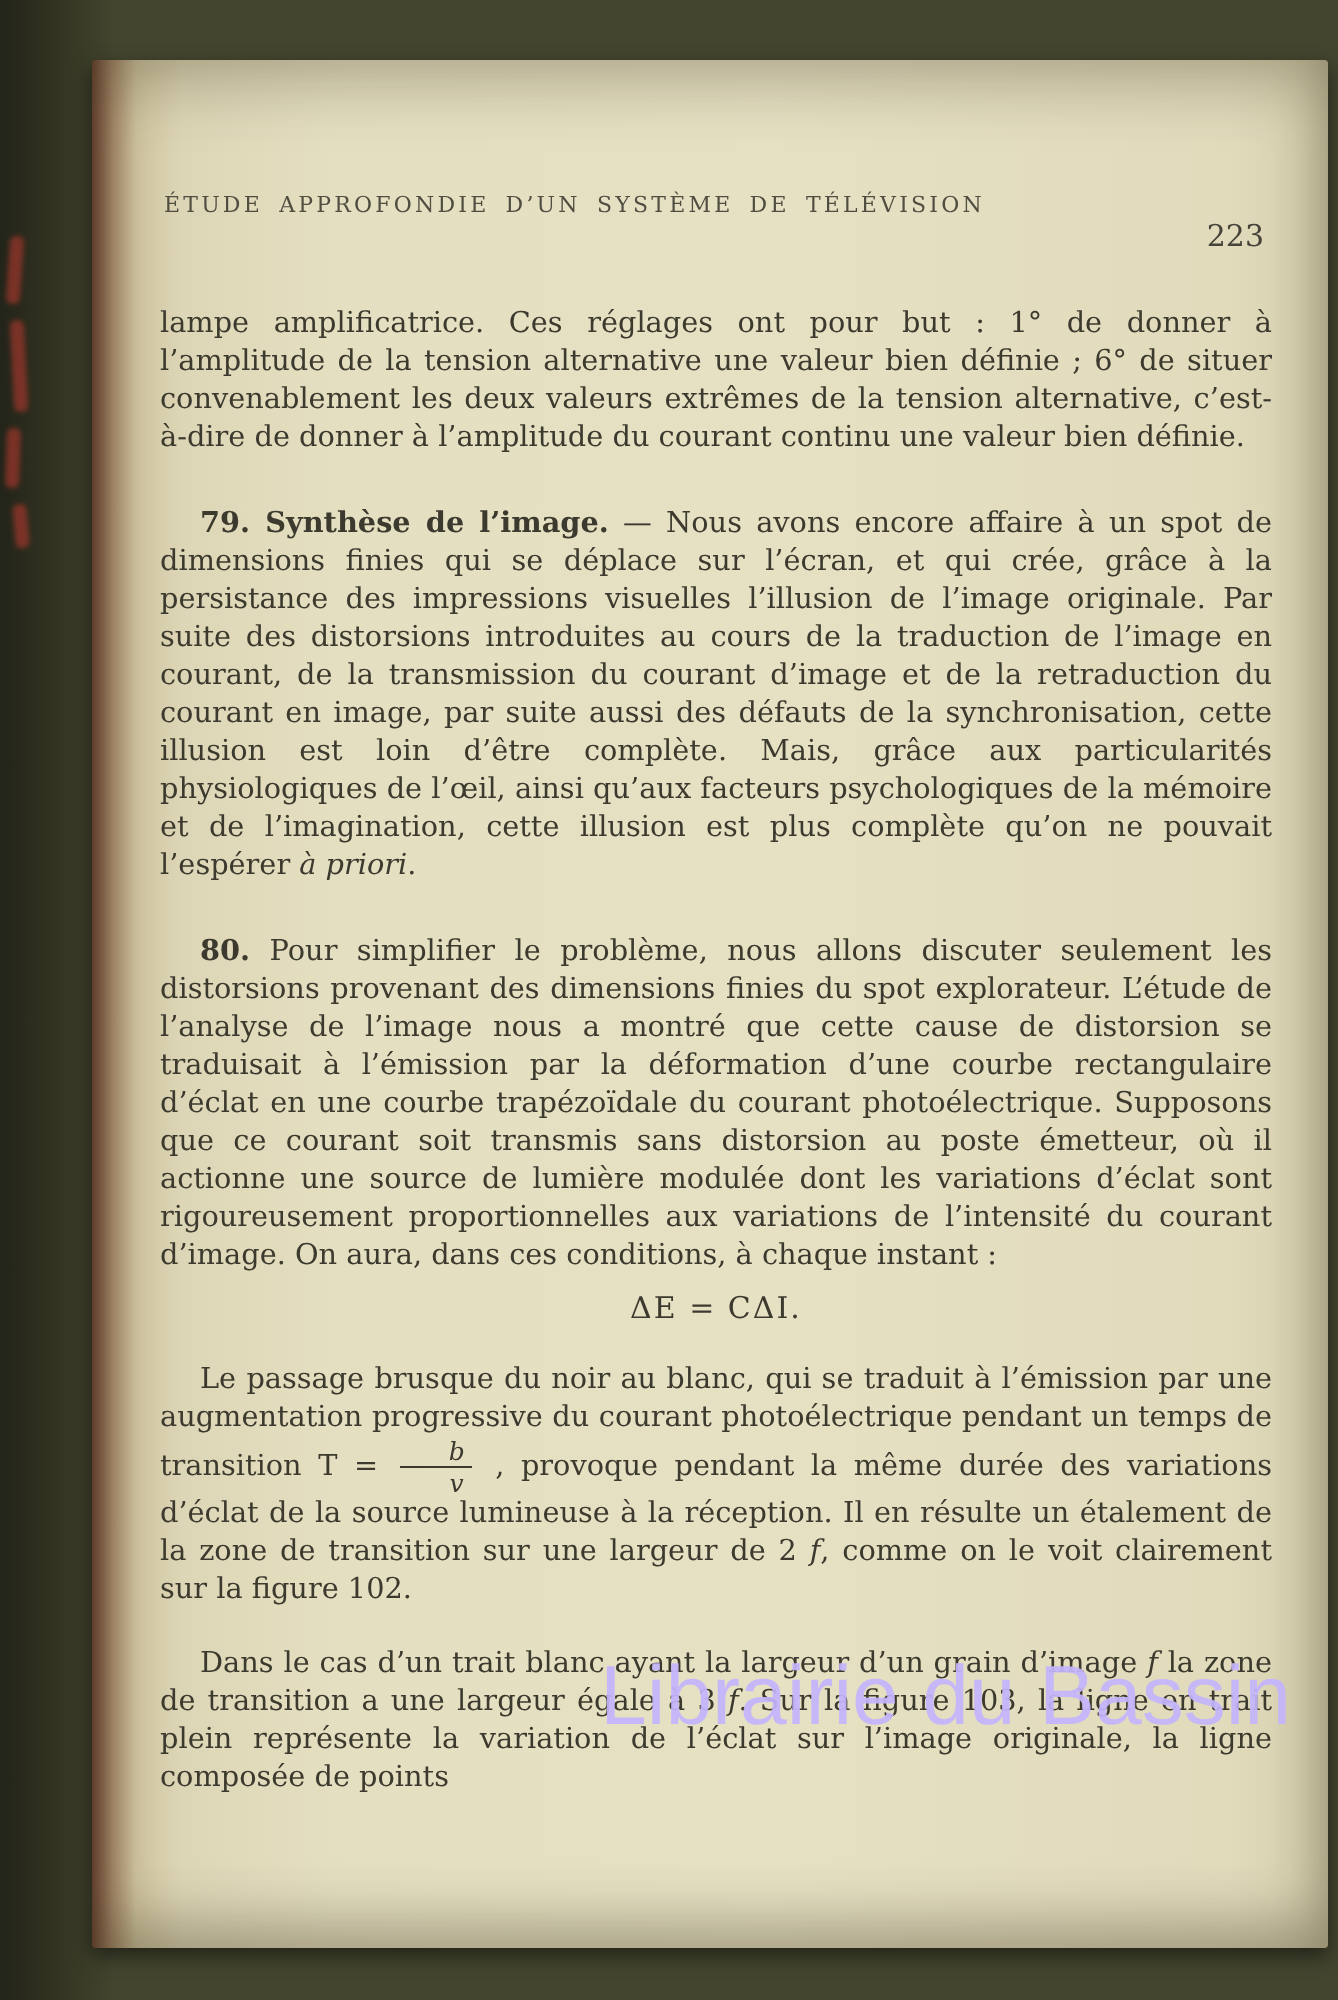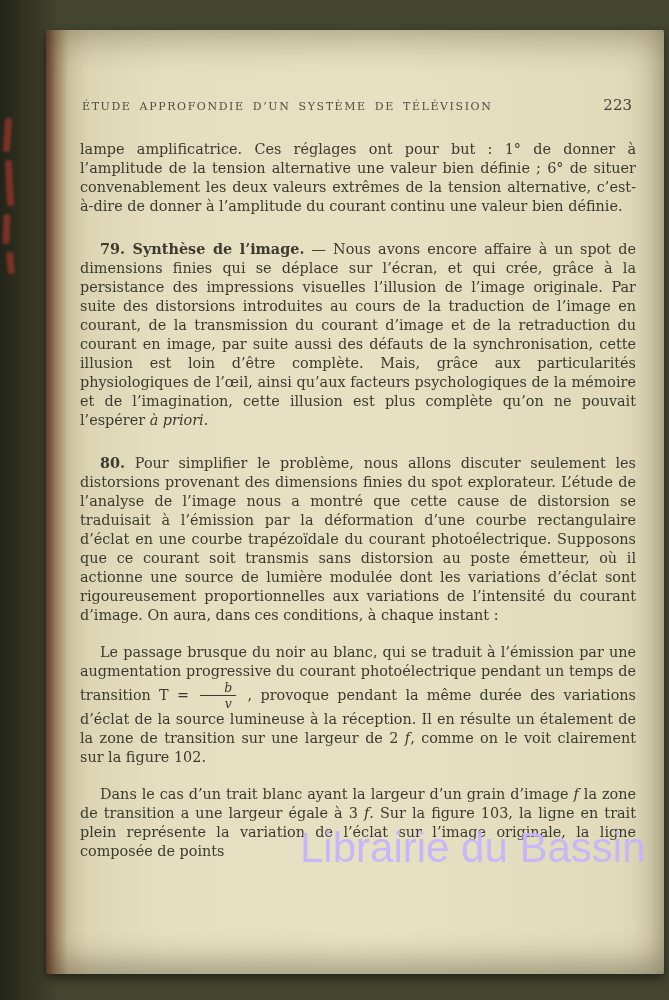--- a/index.html
+++ b/index.html
@@ -32,20 +32,21 @@
                 inset 0 -16px 26px rgba(60,50,25,.30),
                 0 4px 10px rgba(0,0,0,.5);
   }
   .content {
     position:absolute; left:34px; right:28px; top:66px; bottom:30px;
     color:#3c3a2e;
   }
   .page-header {
     display:flex; align-items:baseline;
     margin:0 4px 26px 2px;
+    flex-direction:column;
   }
   .page-header .title {
     font-size:11px; letter-spacing:1.6px; word-spacing:3px;
     color:#504e41; white-space:nowrap;
   }
   .page-header .pagenum {
     margin-left:auto; font-size:15px; color:#45433a;
   }
   .para {
     margin:0 0 3px 0;
@@ -89,20 +90,21 @@
   <div class="page">
     <div class="content">
       <div class="page-header">
         <span class="title">ÉTUDE APPROFONDIE D’UN SYSTÈME DE TÉLÉVISION</span>
         <span class="pagenum">223</span>
       </div>
       <div>
           <p class="para"><span>lampe amplificatrice. Ces réglages ont pour but : 1° de donner à l’amplitude de la tension alternative une valeur bien définie ; 6° de situer convenablement les deux valeurs extrêmes de la tension alternative, c’est-à-dire de donner à l’amplitude du courant continu une valeur bien définie.</span></p>
           <p class="para indent gap"><span class="bold">79. Synthèse de l’image.</span><span> — Nous avons encore affaire à un spot de dimensions finies qui se déplace sur l’écran, et qui crée, grâce à la persistance des impressions visuelles l’illusion de l’image originale. Par suite des distorsions introduites au cours de la traduction de l’image en courant, de la transmission du courant d’image et de la retraduction du courant en image, par suite aussi des défauts de la synchronisation, cette illusion est loin d’être complète. Mais, grâce aux particularités physiologiques de l’œil, ainsi qu’aux facteurs psychologiques de la mémoire et de l’imagination, cette illusion est plus complète qu’on ne pouvait l’espérer </span><span class="italic">à priori</span><span>.</span></p>
           <p class="para indent gap"><span class="bold">80.</span><span> Pour simplifier le problème, nous allons discuter seulement les distorsions provenant des dimensions finies du spot explorateur. L’étude de l’analyse de l’image nous a montré que cette cause de distorsion se traduisait à l’émission par la déformation d’une courbe rectangulaire d’éclat en une courbe trapézoïdale du courant photoélectrique. Supposons que ce courant soit transmis sans distorsion au poste émetteur, où il actionne une source de lumière modulée dont les variations d’éclat sont rigoureusement proportionnelles aux variations de l’intensité du courant d’image. On aura, dans ces conditions, à chaque instant :</span></p>
+          <div class="equation">ΔE = CΔI.</div>
           <p class="para indent"><span>Le passage brusque du noir au blanc, qui se traduit à l’émission par une augmentation progressive du courant photoélectrique pendant un temps de transition    T = </span><span class="frac"><span class="num">b</span><span class="den">v</span></span><span> ,  provoque pendant la même durée des variations d’éclat de la source lumineuse à la réception. Il en résulte un étalement de la zone de transition sur une largeur de 2 </span><span class="italic">f</span><span>, comme on le voit clairement sur la figure 102.</span></p>
           <p class="para indent"><span>Dans le cas d’un trait blanc ayant la largeur d’un grain d’image </span><span class="italic">f</span><span> la zone de transition a une largeur égale à 3 </span><span class="italic">f</span><span>. Sur la figure 103, la ligne en trait plein représente la variation de l’éclat sur l’image originale, la ligne composée de points</span></p>
         </div>
     </div>
   </div>
 
   <div class="watermark" style="color: #c4b5fd;">Librairie du Bassin</div>
 </div>
 
 </body></html>

